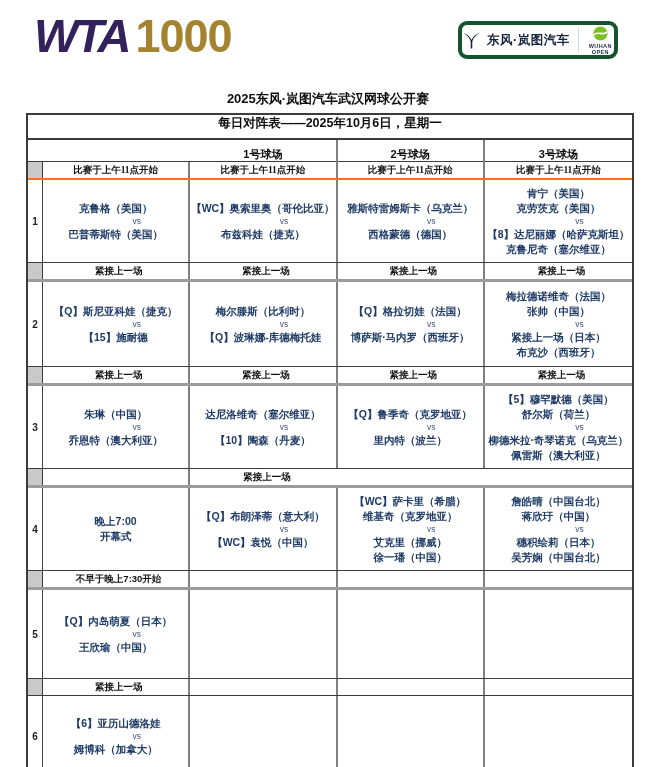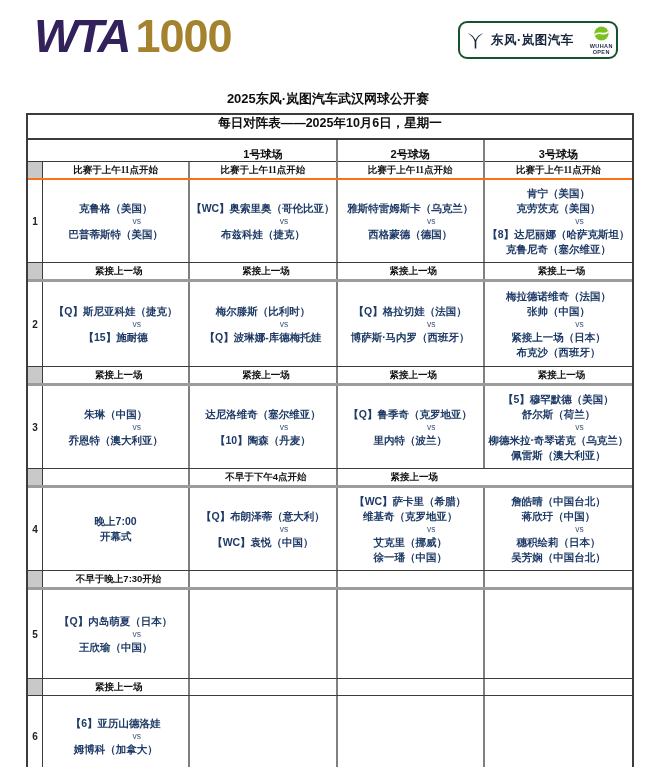--- a/index.html
+++ b/index.html
@@ -13,22 +13,22 @@
   .wta-logo .wta{
     font-size:47px;font-weight:900;font-style:italic;color:#32215a;
     letter-spacing:-3px;line-height:56px;
   }
   .wta-logo .thousand{
     font-size:45px;font-weight:700;color:#a5822d;margin-left:7px;
     letter-spacing:-1px;line-height:56px;transform:scaleY(1.04);
   }
   .badge{
     position:absolute;right:49px;top:21px;height:38px;width:160px;
-    border:2px solid #14532d;border-radius:9px;background:#fff;
-    display:flex;align-items:center;padding:0 6px;box-sizing:border-box;gap:6px;
+    border:4px solid #14532d;border-radius:9px;background:#fff;
+    display:flex;align-items:center;padding:0 0;box-sizing:border-box;gap:6px;
   }
   .voyah-icon svg{width:19px;height:19px;display:block;}
   .sponsor-text{font-size:12.5px;font-weight:700;color:#16243d;white-space:nowrap;letter-spacing:.5px;}
   .badge-divider{width:1px;height:26px;background:#c9dbe4;margin:0 2px;}
   .wuhan-logo{display:flex;flex-direction:column;align-items:center;line-height:1;flex:1;}
   .wuhan-logo svg{width:17px;height:17px;display:block;margin-bottom:1px;}
   .wuhan-text{display:flex;flex-direction:column;align-items:center;}
   .wuhan-text span{font-size:5.5px;font-weight:700;color:#1b2a4a;letter-spacing:.4px;line-height:6px;}
   
   .doc-title{width:604px;margin:8px 0 0 26px;text-align:center;font-size:13px;font-weight:700;color:#0d0d0d;}
@@ -205,21 +205,20 @@
         <div class="line">舒尔斯（荷兰）</div>
         <div class="line vs">vs</div>
         <div class="line">柳德米拉·奇琴诺克（乌克兰）</div>
         <div class="line">佩雷斯（澳大利亚）</div>
       </div>
   </div>
 
   <div class="row h-sep sep-row">
     <div class="cell numcell grey"></div>
     <div class="cell sep-cell"></div>
-    <div class="cell sep-cell">不早于下午4点开始</div>
     <div class="cell sep-cell">紧接上一场</div>
   </div>
 
   <div class="row h-m">
     <div class="cell numcell num">4</div>
     <div class="cell match">
         <div class="line">晚上7:00</div>
         <div class="line">开幕式</div>
       </div>
     <div class="cell match">

